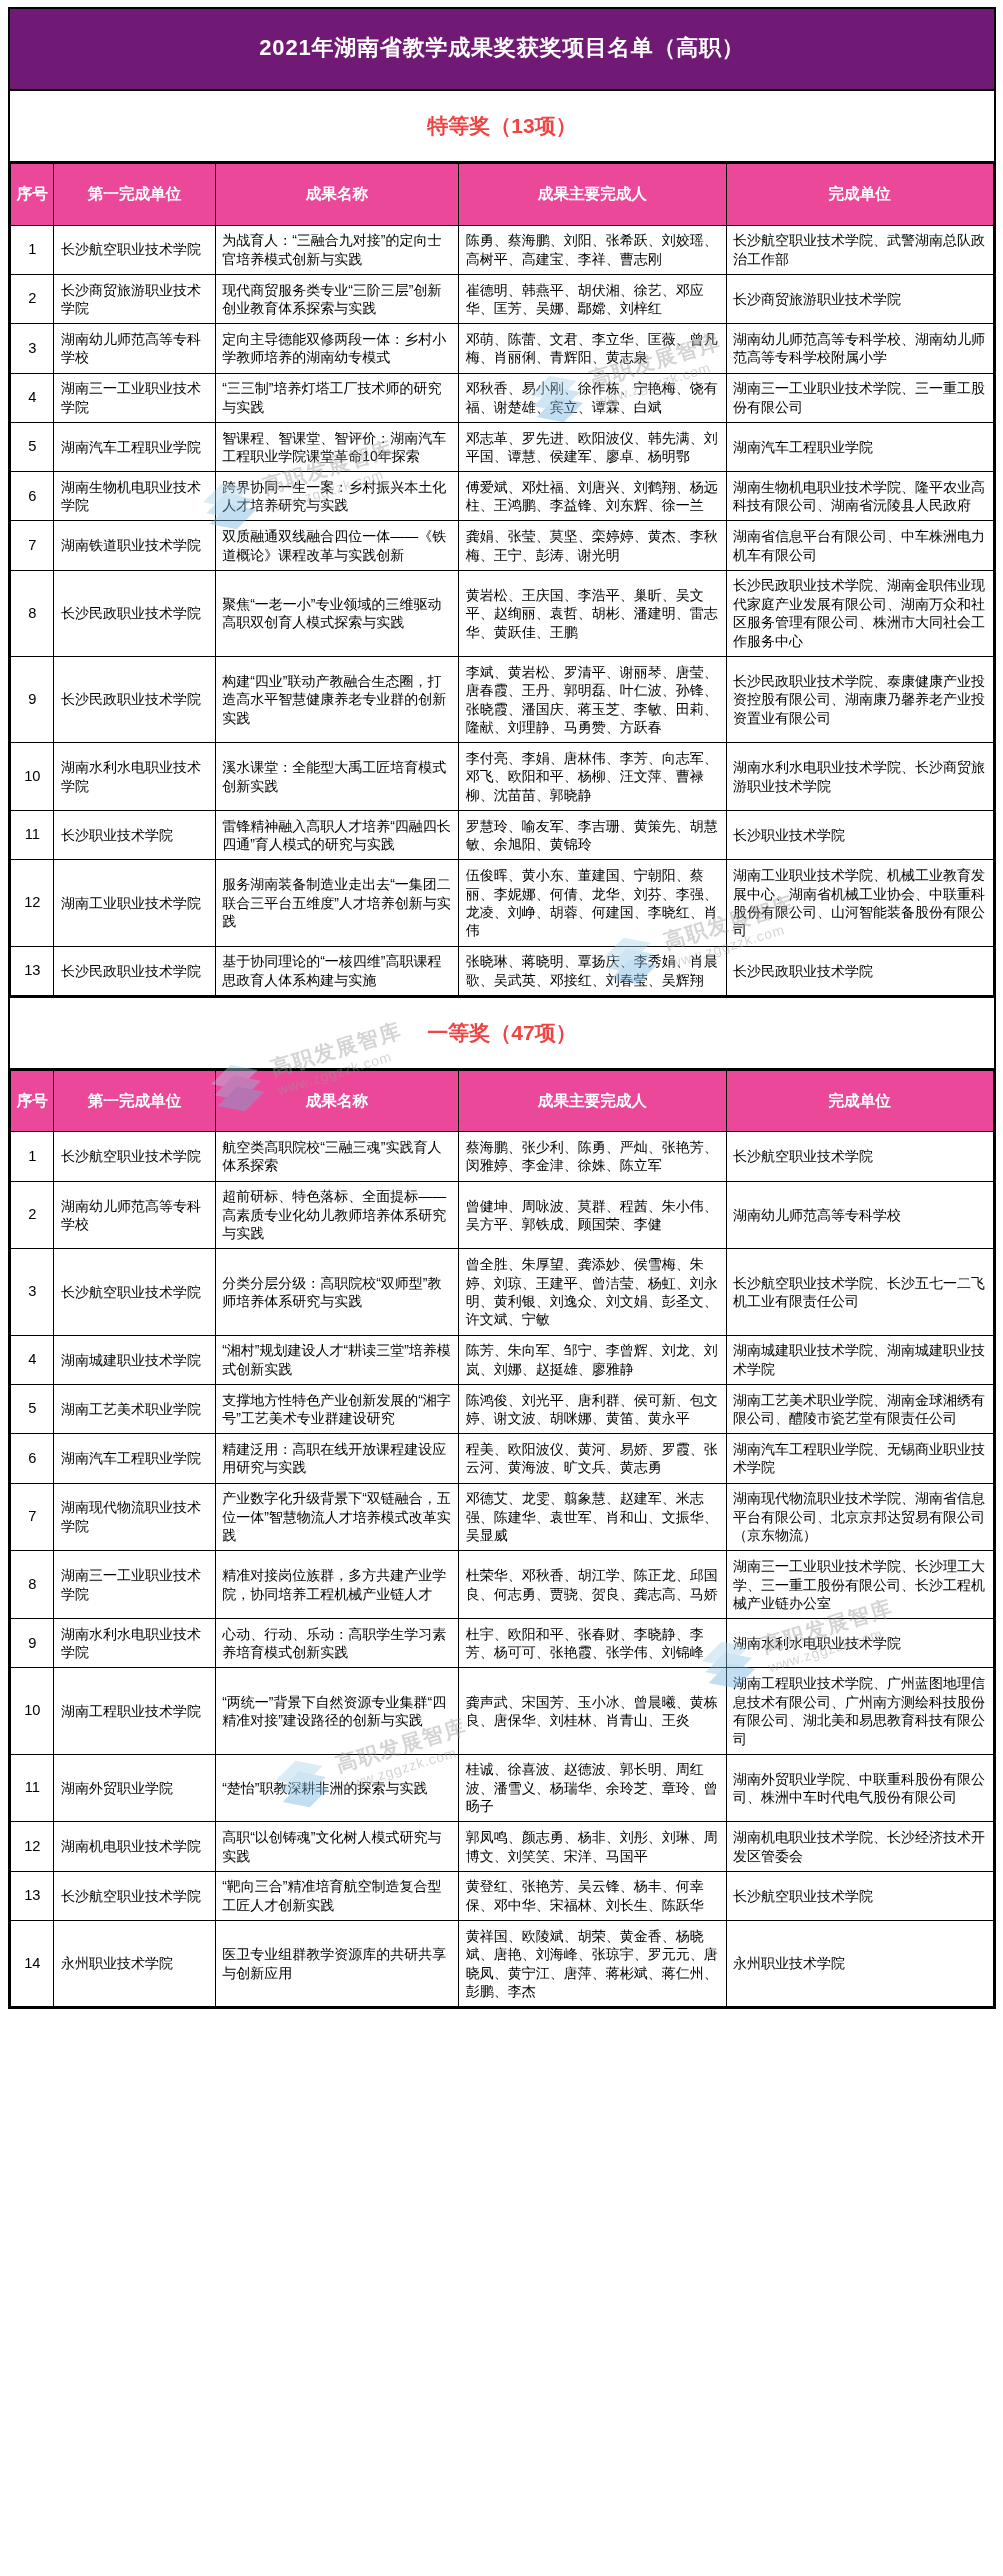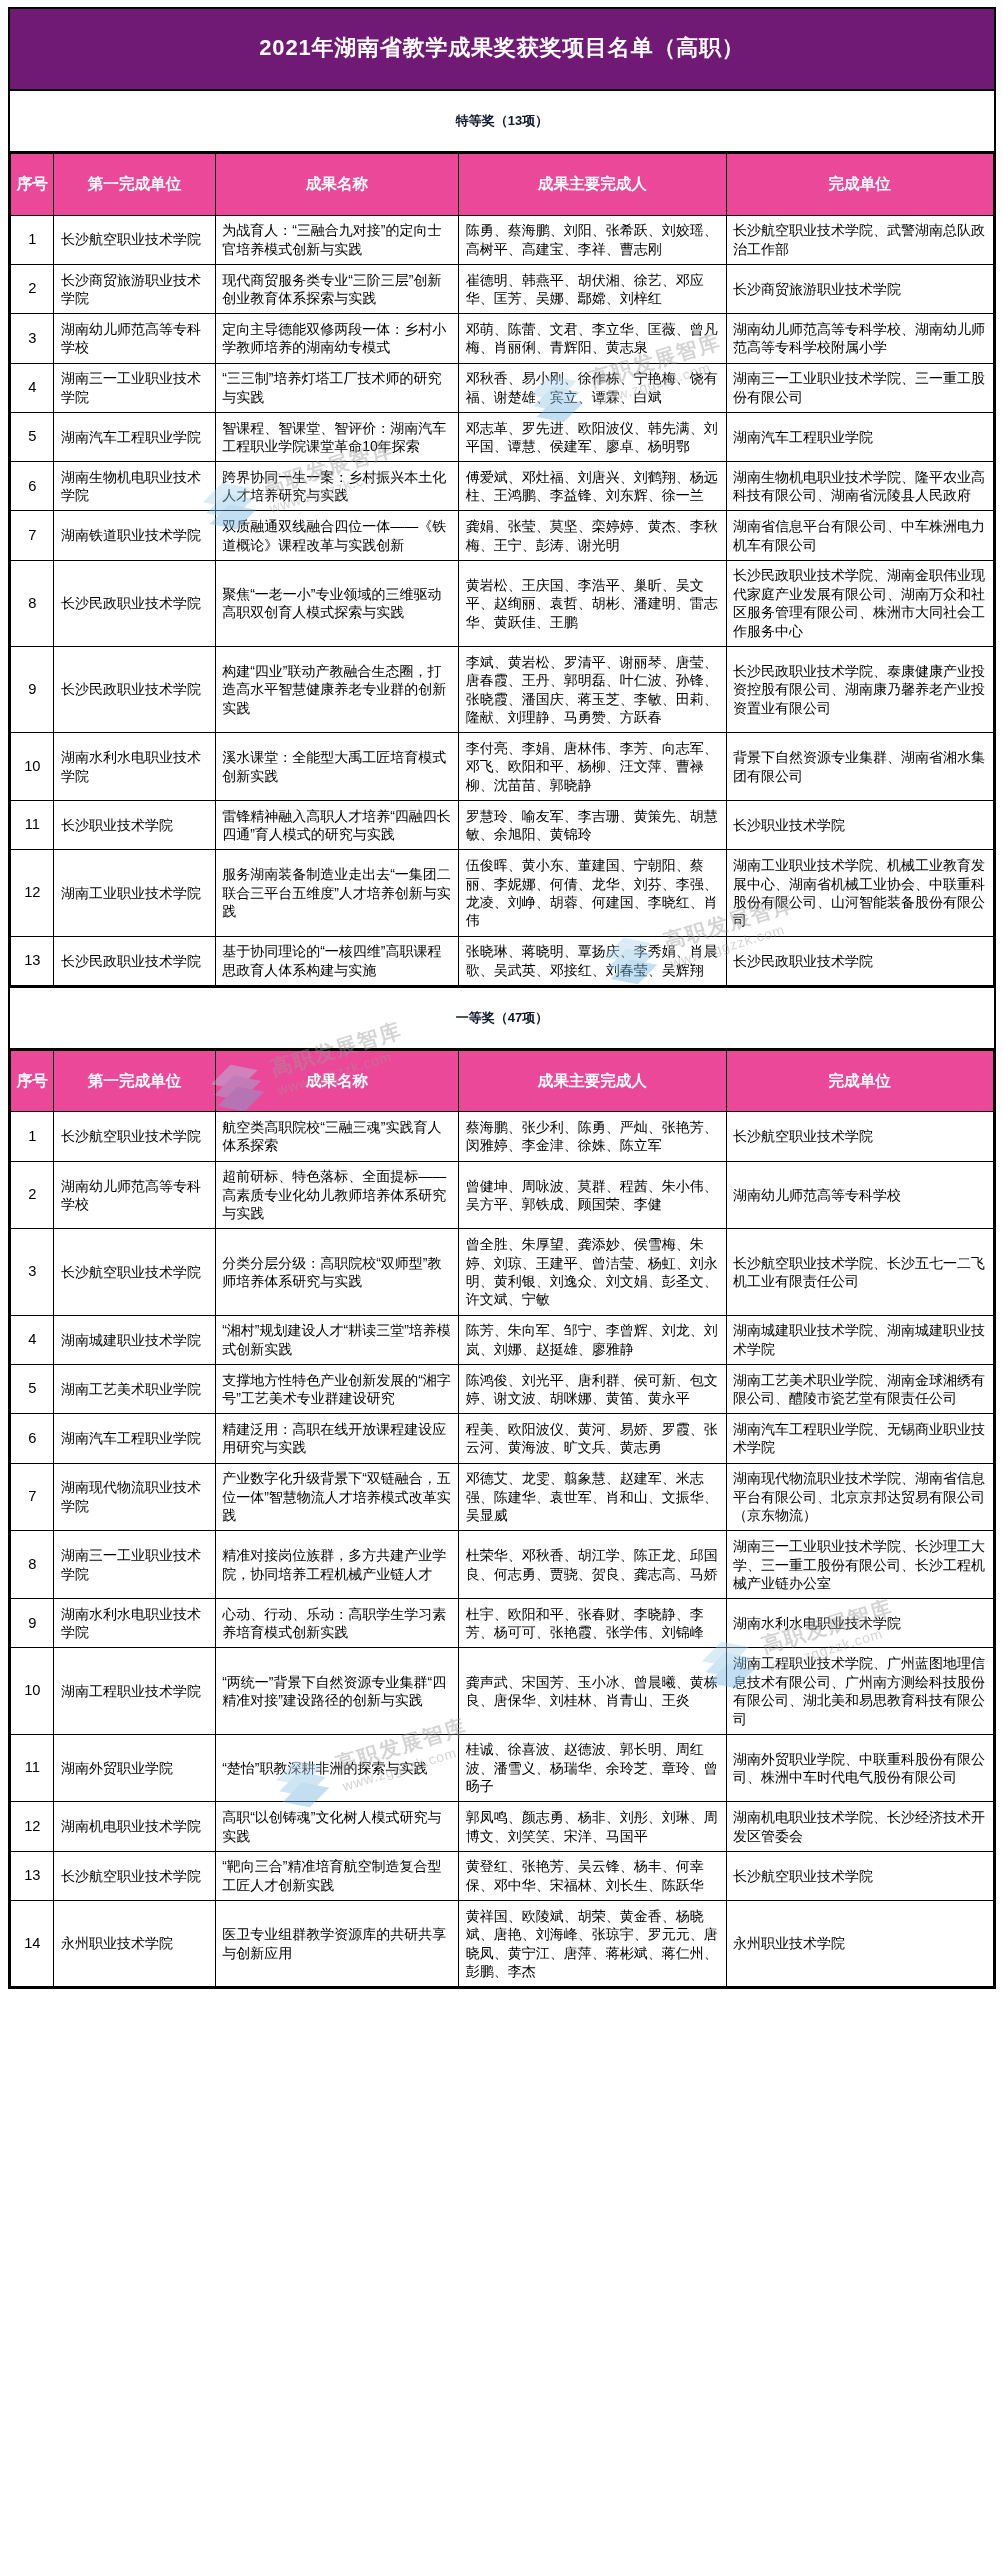--- a/index.html
+++ b/index.html
@@ -20,23 +20,23 @@
     color:#fff;
     text-align:center;
     font-size:22px;
     font-weight:900;
     letter-spacing:0.8px;
     padding:24.6px 0 26px 0;
     border-bottom:2.5px solid #000;
   }
   .section-band{
     background:#fff;
-    color:#0f172a;
+    color:#ef4444;
     text-align:center;
-    font-size:13px;
+    font-size:21px;
     font-weight:900;
     padding:21px 0;
     border-bottom:2.5px solid #000;
   }
   table.award{
     width:100%;
     border-collapse:collapse;
     table-layout:fixed;
     background:transparent;
   }
@@ -172,21 +172,21 @@
             <td class="c1">长沙民政职业技术学院</td>
             <td class="c2">构建“四业”联动产教融合生态圈，打造高水平智慧健康养老专业群的创新实践</td>
             <td class="c3">李斌、黄岩松、罗清平、谢丽琴、唐莹、唐春霞、王丹、郭明磊、叶仁波、孙锋、张晓霞、潘国庆、蒋玉芝、李敏、田莉、隆献、刘理静、马勇赞、方跃春</td>
             <td class="c4">长沙民政职业技术学院、泰康健康产业投资控股有限公司、湖南康乃馨养老产业投资置业有限公司</td>
           </tr>
           <tr>
             <td class="c0">10</td>
             <td class="c1">湖南水利水电职业技术学院</td>
             <td class="c2">溪水课堂：全能型大禹工匠培育模式创新实践</td>
             <td class="c3">李付亮、李娟、唐林伟、李芳、向志军、邓飞、欧阳和平、杨柳、汪文萍、曹禄柳、沈苗苗、郭晓静</td>
-            <td class="c4">背景下自然资源专业集群、湖南省湘水集团有限公司</td>
+            <td class="c4">湖南水利水电职业技术学院、长沙商贸旅游职业技术学院</td>
           </tr>
           <tr>
             <td class="c0">11</td>
             <td class="c1">长沙职业技术学院</td>
             <td class="c2">雷锋精神融入高职人才培养“四融四长四通”育人模式的研究与实践</td>
             <td class="c3">罗慧玲、喻友军、李吉珊、黄策先、胡慧敏、余旭阳、黄锦玲</td>
             <td class="c4">长沙职业技术学院</td>
           </tr>
           <tr>
             <td class="c0">12</td>

